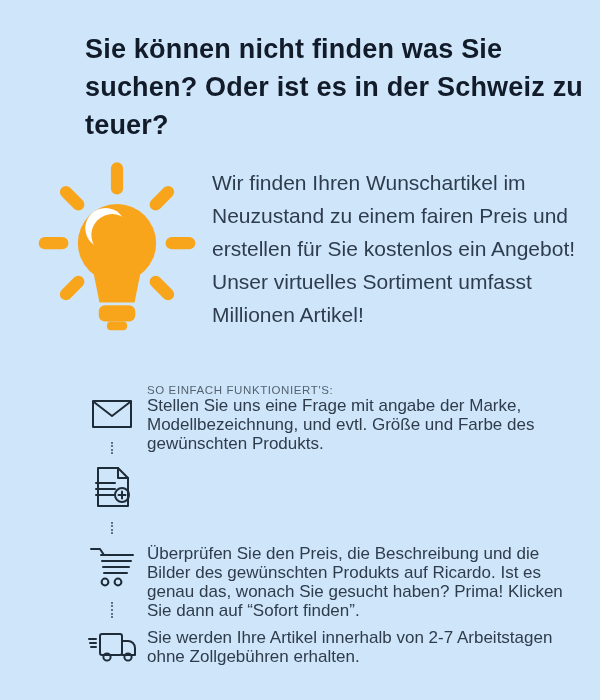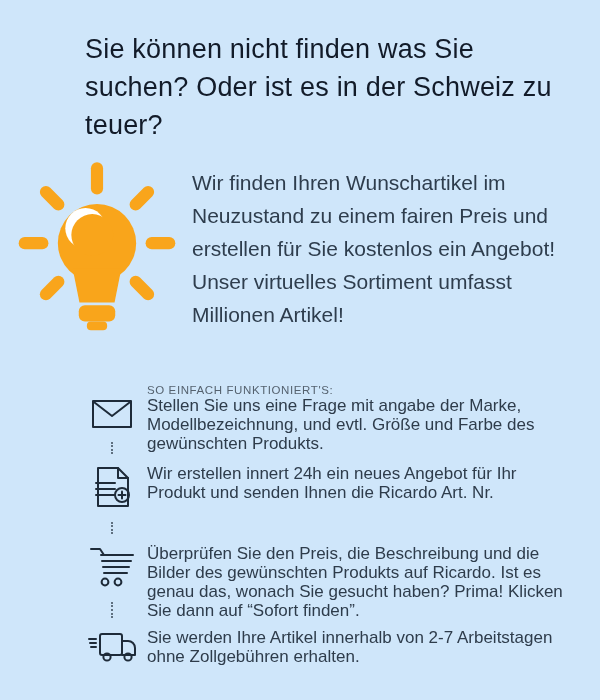--- a/index.html
+++ b/index.html
@@ -10,31 +10,31 @@
     color:#17212e;
     overflow:hidden;
   }
   .page{width:600px;height:700px;position:relative;}
 
   
   .heading{
     margin:30px 30px 16px 85px;
     width:500px;
     font-size:27px;
-    font-weight:normal;
+    font-weight:bold;
     line-height:38px;
     letter-spacing:.2px;
     color:#121b29;
   }
 
   
   .hero{
     display:flex;
     align-items:flex-start;
-    padding-left:16px;
+    padding-left:36px;
     margin-top:18px;
   }
   .bulb-wrap{flex:0 0 162px;height:196px;}
   .bulb-wrap svg{display:block;}
   .intro{
     margin-left:14px;
     margin-top:4px;
     width:368px;
     font-size:21px;
     line-height:33px;
@@ -138,21 +138,20 @@
             <line class="icon-stroke" x1="5" y1="17" x2="24" y2="17"></line>
             <line class="icon-stroke" x1="5" y1="23" x2="24" y2="23"></line>
             <line class="icon-stroke" x1="5" y1="29" x2="24" y2="29"></line>
             <circle class="icon-stroke" cx="31" cy="29" r="7" fill="#cfe6fa"></circle>
             <line class="icon-stroke" x1="27.5" y1="29" x2="34.5" y2="29"></line>
             <line class="icon-stroke" x1="31" y1="25.5" x2="31" y2="32.5"></line>
           </svg>
         </span>
         <div class="connector"></div>
       </div>
-      <div class="step-text">Wir erstellen innert 24h ein neues Angebot für Ihr Produkt und senden Ihnen die Ricardo Art. Nr.</div>
     </div>
 
     <div class="step-row">
       <div class="step-icon-col">
         <span>
           <svg width="48" height="44" viewBox="0 0 48 44">
             <path class="icon-stroke" d="M3,3 h9 l4,6"></path>
             <line class="icon-stroke" x1="13" y1="9" x2="45" y2="9"></line>
             <line class="icon-stroke" x1="14" y1="15" x2="43" y2="15"></line>
             <line class="icon-stroke" x1="15" y1="21" x2="41" y2="21"></line>

